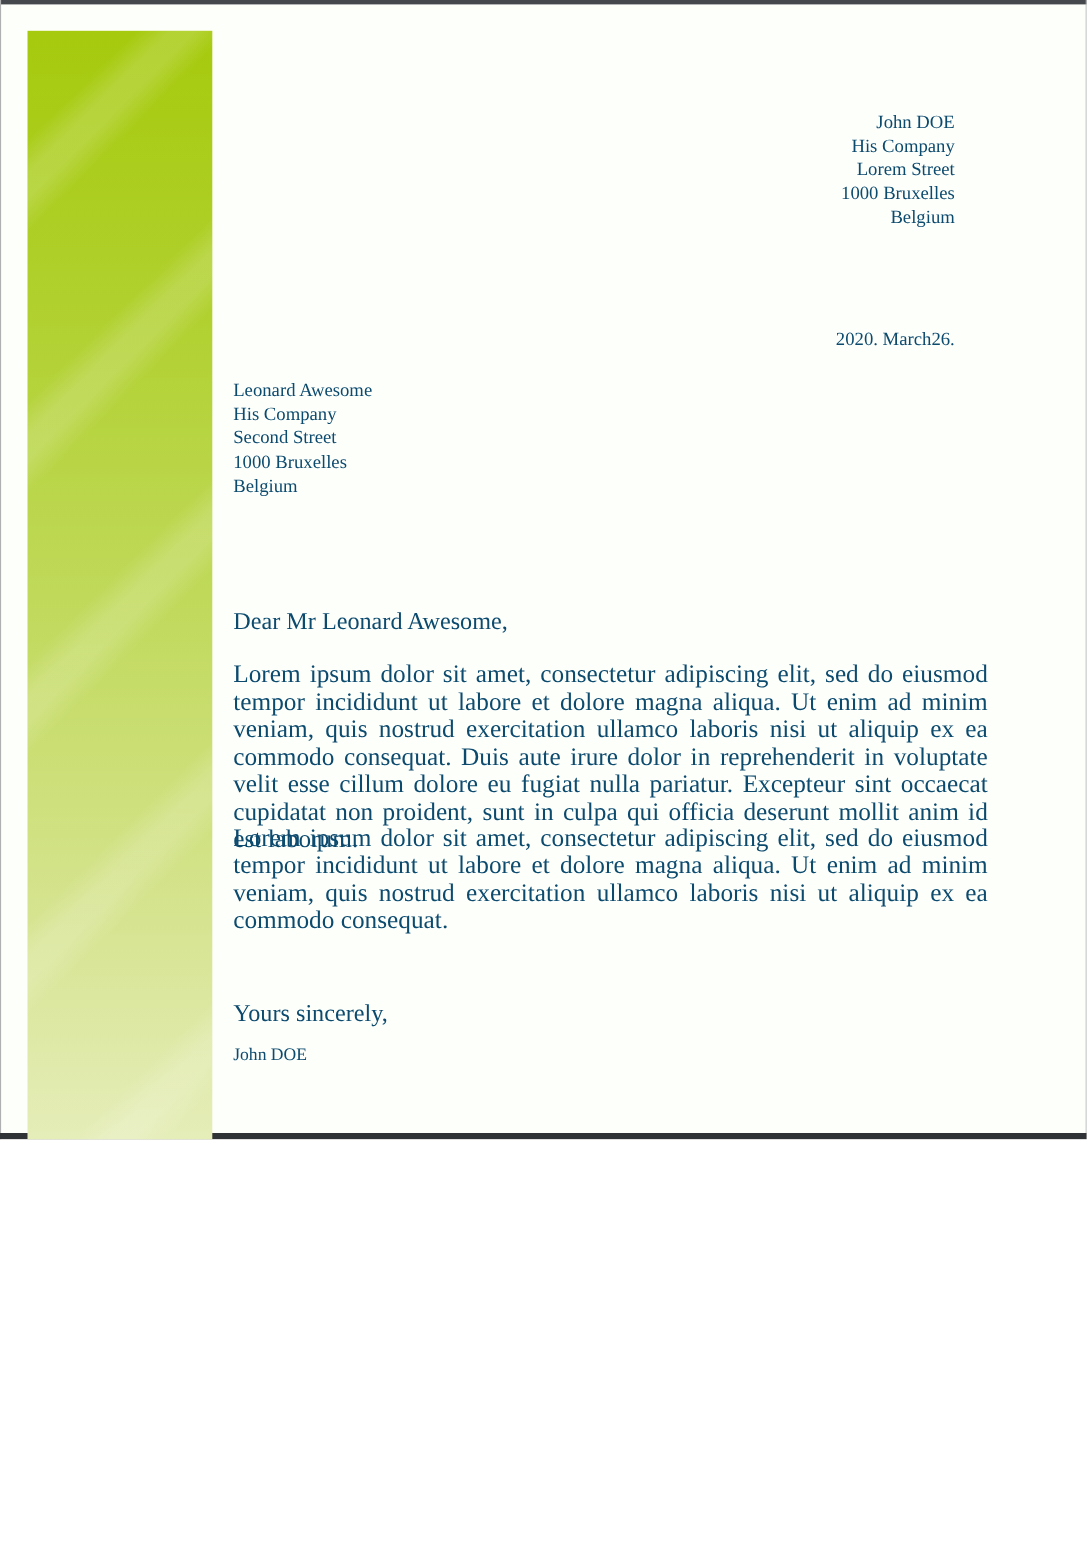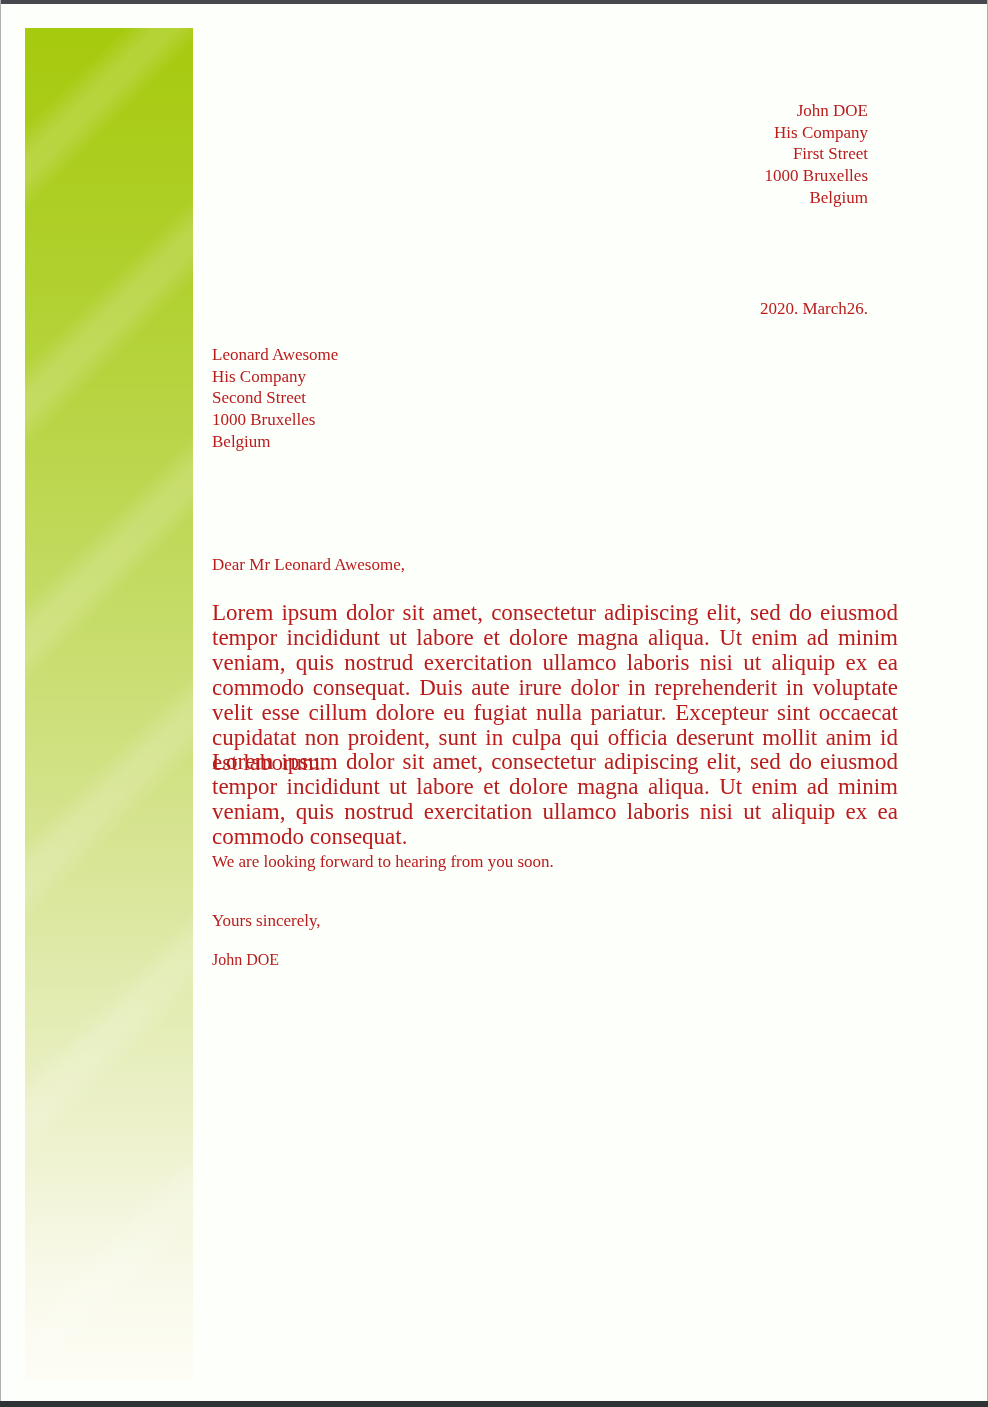--- a/index.html
+++ b/index.html
@@ -3,25 +3,25 @@
 <meta charset="utf-8">
 <style>
   html, body {
     margin: 0;
     padding: 0;
     background: #ffffff;
   }
   .page {
     position: relative;
     width: 988px;
-    height: 1407px;
+    height: 1036px;
     background: #fdfffb;
     overflow: hidden;
     font-family: "Liberation Serif", serif;
-    color: #b91c1c;
+    color: #0c4a6e;
   }
   
   .edge-top {
     position: absolute; top: 0; left: 0; right: 0;
     height: 4px; background: #45484c;
   }
   .edge-bottom {
     position: absolute; bottom: 0; left: 0; right: 0;
     height: 6px; background: #2f3335;
   }
@@ -67,21 +67,21 @@
     position: absolute;
     left: 212px;
     width: 686px;
     font-size: 23px;
     line-height: 25px;
     text-align: justify;
   }
   .single-line {
     position: absolute;
     left: 212px;
-    font-size: 17px;
+    font-size: 22px;
     line-height: 25px;
   }
   .signature-line {
     position: absolute;
     left: 212px;
     font-size: 16px;
     line-height: 22px;
   }
 </style>
 </head>
@@ -92,40 +92,39 @@
   <div class="edge-top"></div>
   <div class="edge-left"></div>
   <div class="edge-right"></div>
   <div class="edge-bottom"></div>
 
   <div class="sidebar-bar"></div>
 
   <div class="text-block align-right" style="top: 100px; right: 120px;">
     <div>John DOE</div>
     <div>His Company</div>
-    <div>First Street</div>
+    <div>Lorem Street</div>
     <div>1000 Bruxelles</div>
     <div>Belgium</div>
   </div>
 
   <div class="text-block align-right" style="top: 253px; right: 120px; margin-top: 45px;">2020. March26.</div>
 
   <div class="text-block" style="top: 344px; left: 212px;">
     <div>Leonard Awesome</div>
     <div>His Company</div>
     <div>Second Street</div>
     <div>1000 Bruxelles</div>
     <div>Belgium</div>
   </div>
 
   <div class="single-line" style="top: 552px;">Dear Mr Leonard Awesome,</div>
 
   <div class="para" style="top: 600px;">Lorem ipsum dolor sit amet, consectetur adipiscing elit, sed do eiusmod tempor incididunt ut labore et dolore magna aliqua. Ut enim ad minim veniam, quis nostrud exercitation ullamco laboris nisi ut aliquip ex ea commodo consequat. Duis aute irure dolor in reprehenderit in voluptate velit esse cillum dolore eu fugiat nulla pariatur. Excepteur sint occaecat cupidatat non proident, sunt in culpa qui officia deserunt mollit anim id est laborum.</div>
 
   <div class="para" style="top: 749px;">Lorem ipsum dolor sit amet, consectetur adipiscing elit, sed do eiusmod tempor incididunt ut labore et dolore magna aliqua. Ut enim ad minim veniam, quis nostrud exercitation ullamco laboris nisi ut aliquip ex ea commodo consequat.</div>
 
-  <div class="single-line" style="top: 849px;">We are looking forward to hearing from you soon.</div>
 
   <div class="single-line" style="top: 908px;">Yours sincerely,</div>
 
   <div class="signature-line" style="top: 949px;">John DOE</div>
 
 </div>
 
 </body></html>

